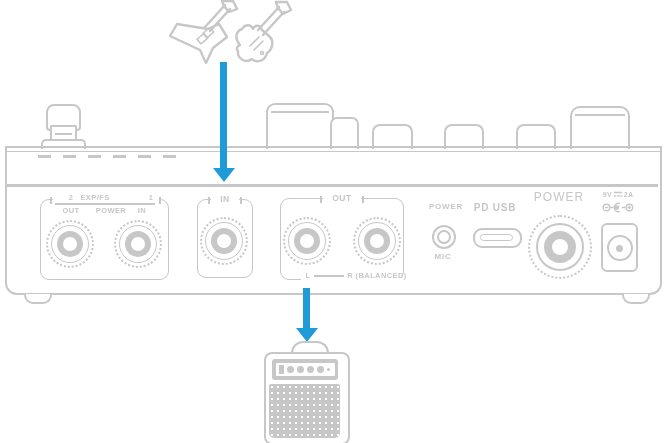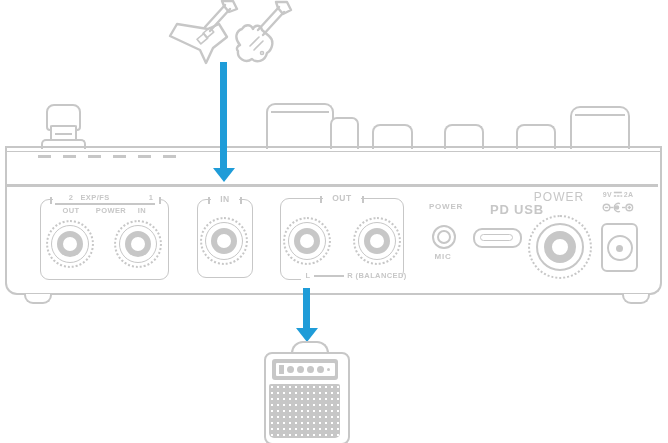--- a/index.html
+++ b/index.html
@@ -155,21 +155,21 @@
       <div class="hole"></div>
     </div>
 
   <span class="slabel" style="left:446px;top:202px;font-size:8px;letter-spacing:.8px">POWER</span>
   <div class="abs" style="left:432px;top:225px;width:24px;height:24px">
     <div class="abs" style="inset:0;border:2px solid var(--line);border-radius:50%"></div>
     <div class="abs" style="inset:5px;border:2px solid var(--line);border-radius:50%"></div>
   </div>
   <span class="slabel" style="left:443px;top:252px;font-size:8px;letter-spacing:.8px">MIC</span>
 
-  <span class="slabel" style="left:517px;top:202px;font-size:13px;letter-spacing:.8px">PD USB</span>
+  <span class="slabel" style="left:495px;top:202px;font-size:10px;letter-spacing:.8px">PD USB</span>
   <div class="abs" style="left:473px;top:228px;width:45px;height:16px;border:2px solid var(--line);border-radius:9px">
     <div class="abs" style="left:5px;top:3.5px;width:31px;height:5px;border:1.5px solid var(--line);border-radius:4px"></div>
   </div>
 
   <span class="txt-pow" style="left:559px;top:190px">POWER</span>
   <div class="abs" style="left:528px;top:215px;width:64px;height:64px">
     <div class="abs" style="inset:0;border:2.5px dotted var(--line);border-radius:50%"></div>
     <div class="abs" style="inset:8px;border:2px solid var(--line);border-radius:50%"></div>
     <div class="abs" style="inset:16px;border:8px solid var(--line);border-radius:50%;background:#fff"></div>
   </div>

